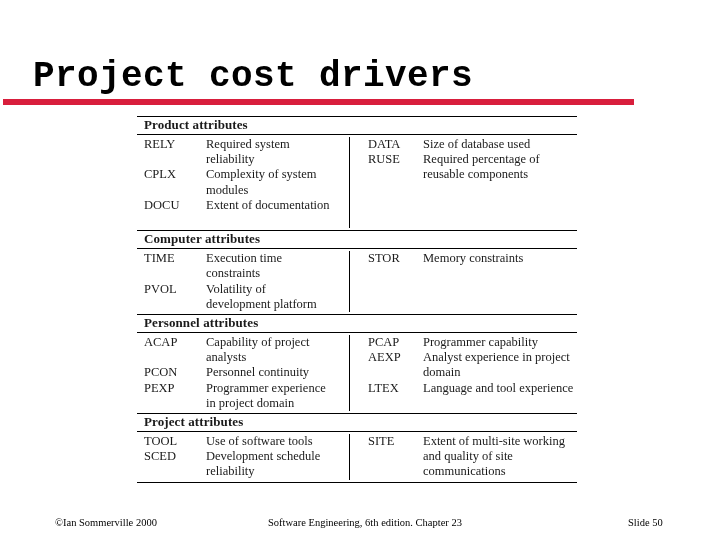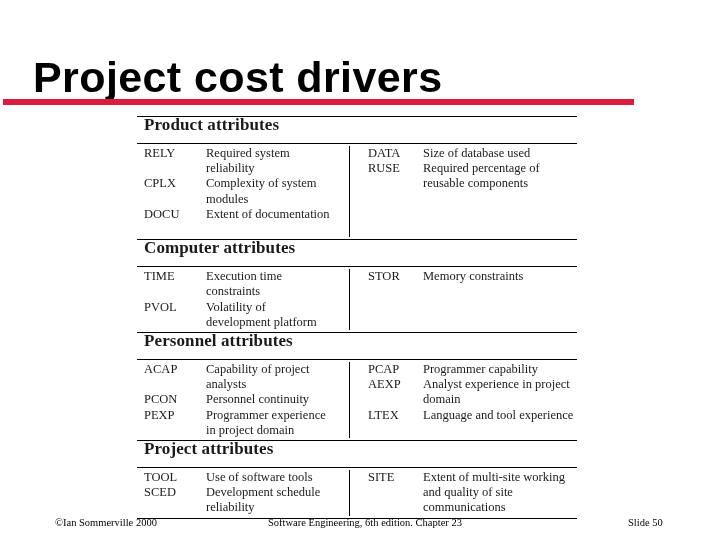--- a/index.html
+++ b/index.html
@@ -13,23 +13,23 @@
     font-family: "Liberation Serif", serif;
     overflow: hidden;
     position: relative;
   }
 
   
   .slide-title {
     position: absolute;
     left: 33px;
     top: 57px;
-    font-family: Liberation Sans, sans-serif;
+    font-family: Liberation Mono, monospace;
     font-weight: bold;
-    font-size: 43px;
+    font-size: 36px;
     line-height: 40px;
     letter-spacing: 0.4px;
     color: #000000;
     white-space: nowrap;
   }
   .title-rule {
     position: absolute;
     left: 3px;
     top: 99px;
     width: 631px;
@@ -50,22 +50,22 @@
 
   .section {
     position: relative;
   }
 
   
   .section-head {
     border-top: 1.3px solid #000;
     border-bottom: 1.3px solid #000;
     font-weight: bold;
-    font-size: 17px;
-    padding: 1px 0 11px 7px;
+    font-size: 13px;
+    padding: 1px 0 2px 7px;
     line-height: 14px;
     letter-spacing: 0.1px;
   }
 
   
   .section-body {
     display: flex;
     position: relative;
     padding-top: 2px;
     padding-bottom: 2px;

